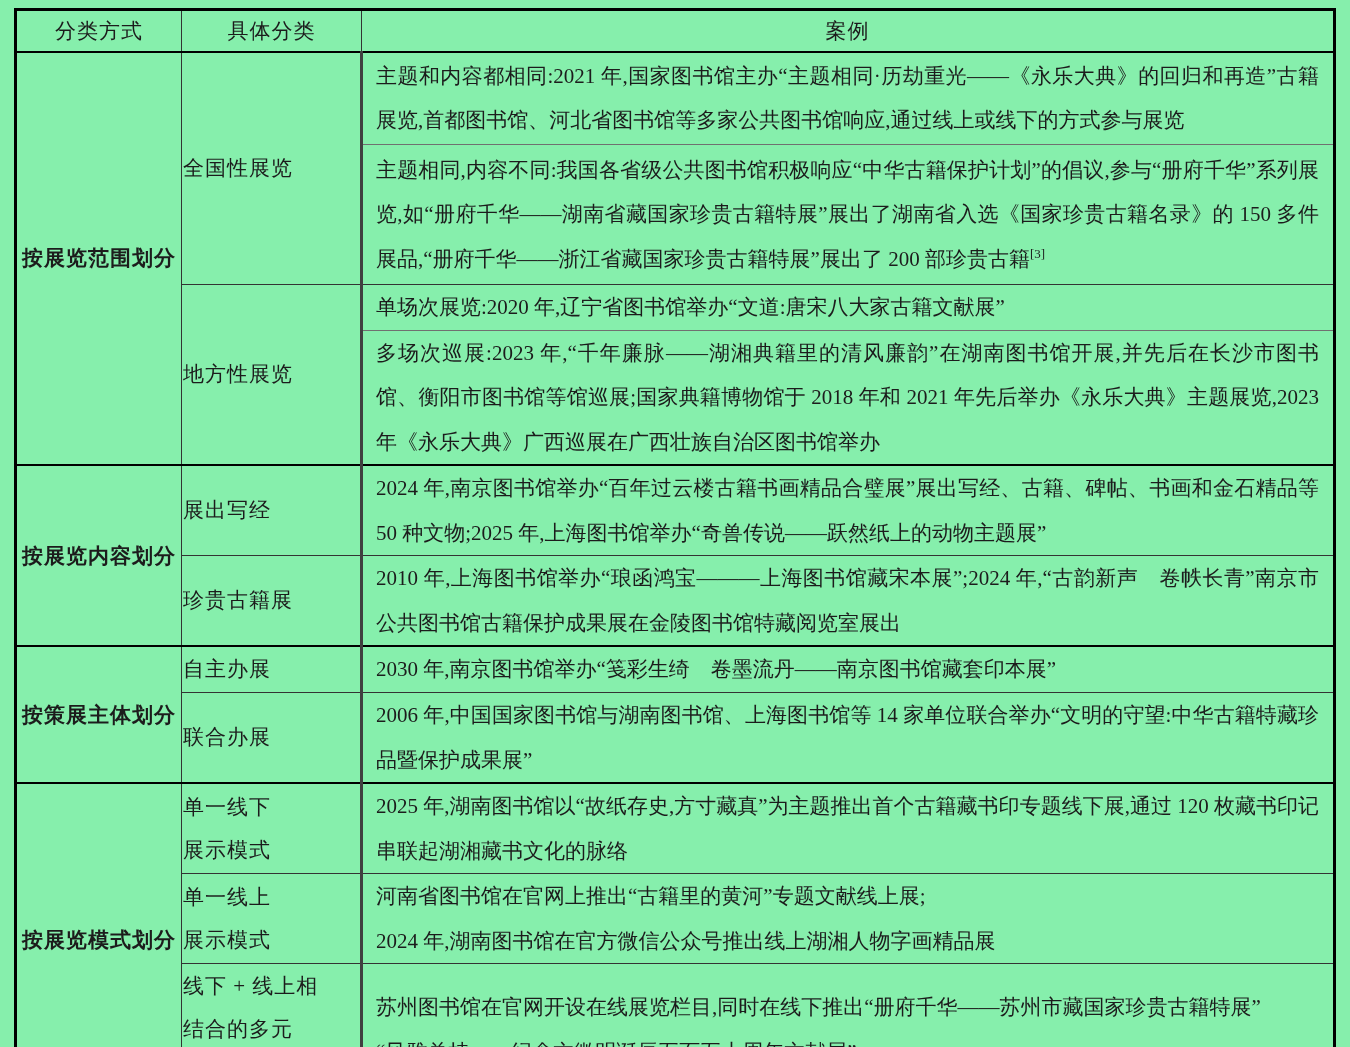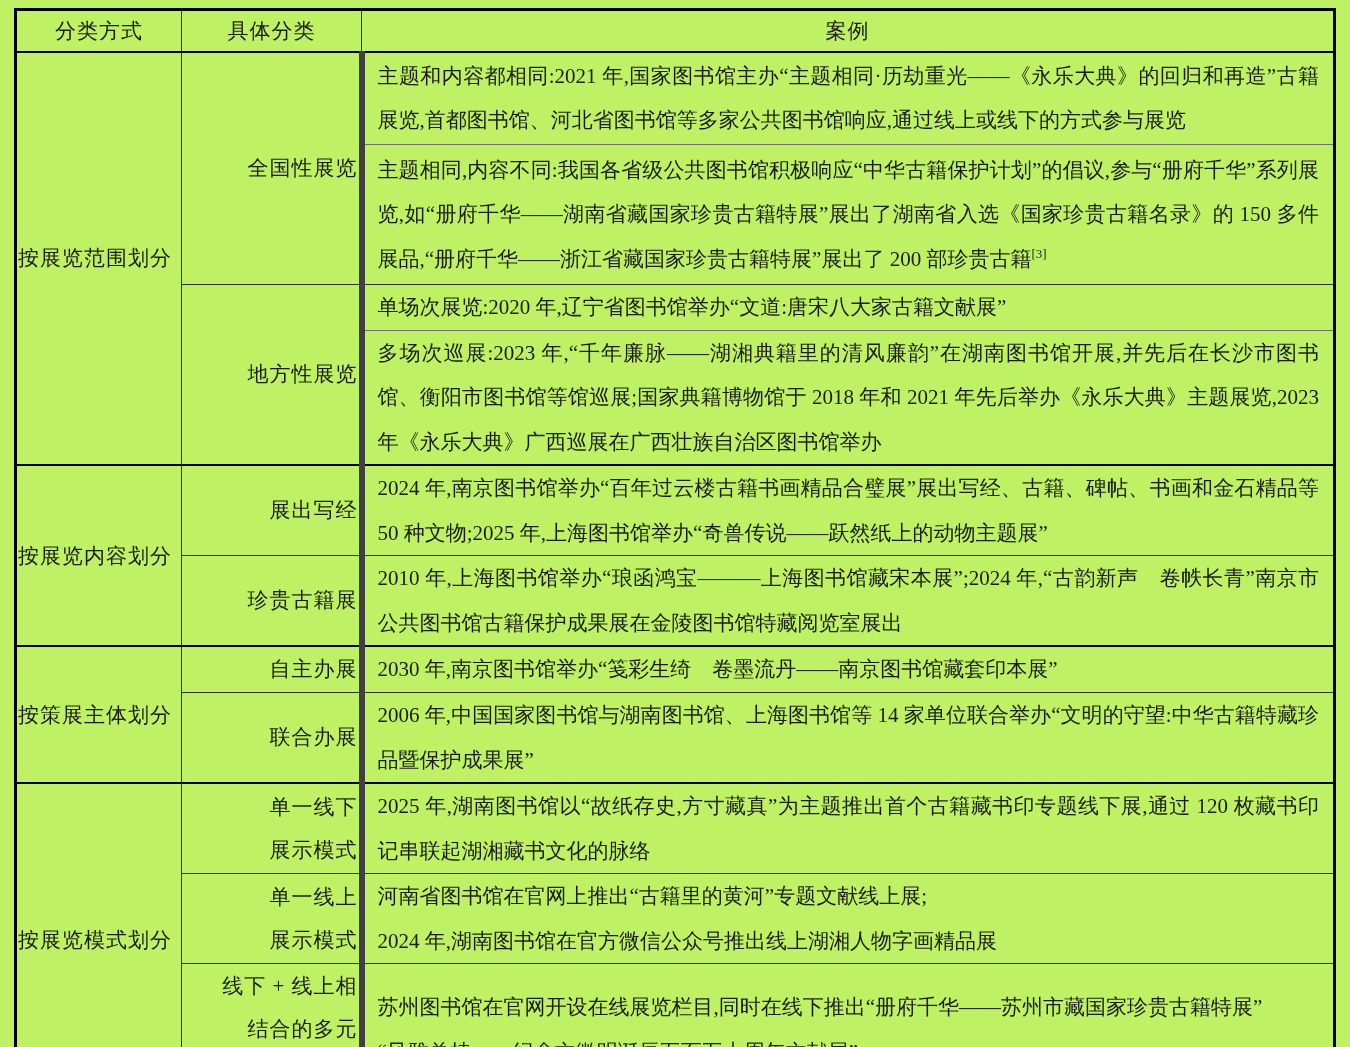--- a/index.html
+++ b/index.html
@@ -3,21 +3,21 @@
 <meta charset="utf-8">
 <style>
   html, body {
     margin: 0;
     padding: 0;
     background: #ffffff;
   }
   .page {
     width: 1350px;
     height: 1047px;
-    background: #bef264;
+    background: #86efac;
     box-sizing: border-box;
     padding: 8px 14px 0 14px;
     font-family: "Liberation Serif", "DejaVu Serif", serif;
     color: #1c1c1c;
     overflow: hidden;
   }
   table.cls-table {
     border-collapse: collapse;
     width: 1322px;
     table-layout: fixed;
@@ -35,27 +35,29 @@
   }
   th.hdr {
     height: 42px;
     text-align: center;
     border-bottom: 2px solid #000;
     letter-spacing: 1px;
   }
   th.hdr.v, td.v { border-right: 1px solid #333; }
 
   td.cat {
+    text-align: center;
     letter-spacing: 1px;
     border-right: 1px solid #333;
+    font-weight: bold;
   }
   td.sub {
-    text-align: right;
+    text-align: left;
     letter-spacing: 1px;
-    border-right: 6px solid #404040;
+    border-right: 3px solid #404040;
     white-space: pre-line;
     line-height: 43px;
   }
   td.case {
     text-align: justify;
     padding: 0 14px 0 13px;
     line-height: 44.5px;
   }
   td.case span { white-space: pre-line; }
   sup.ref {

